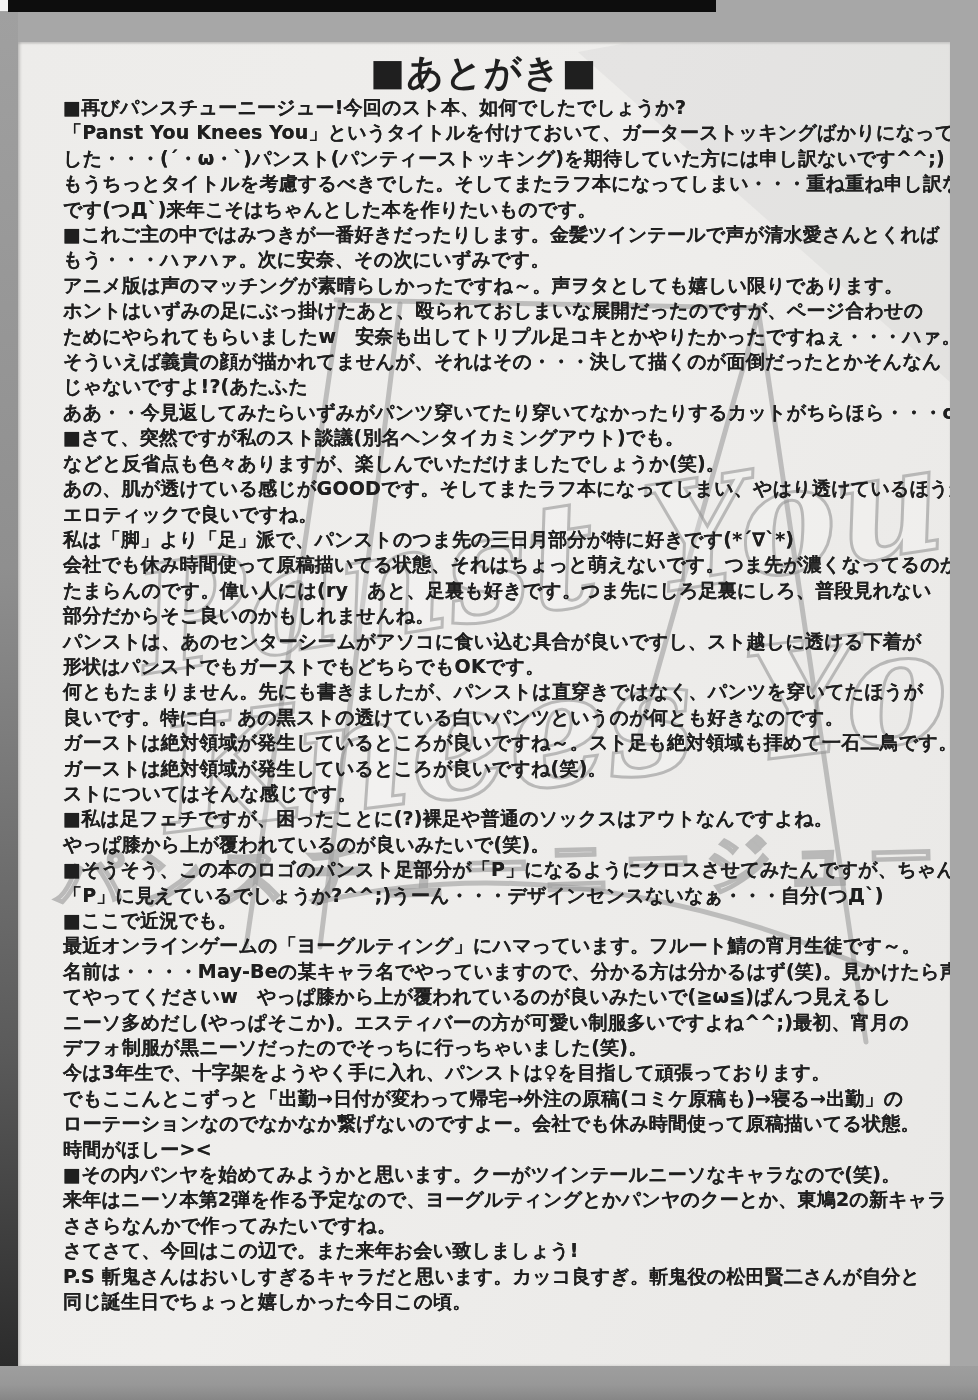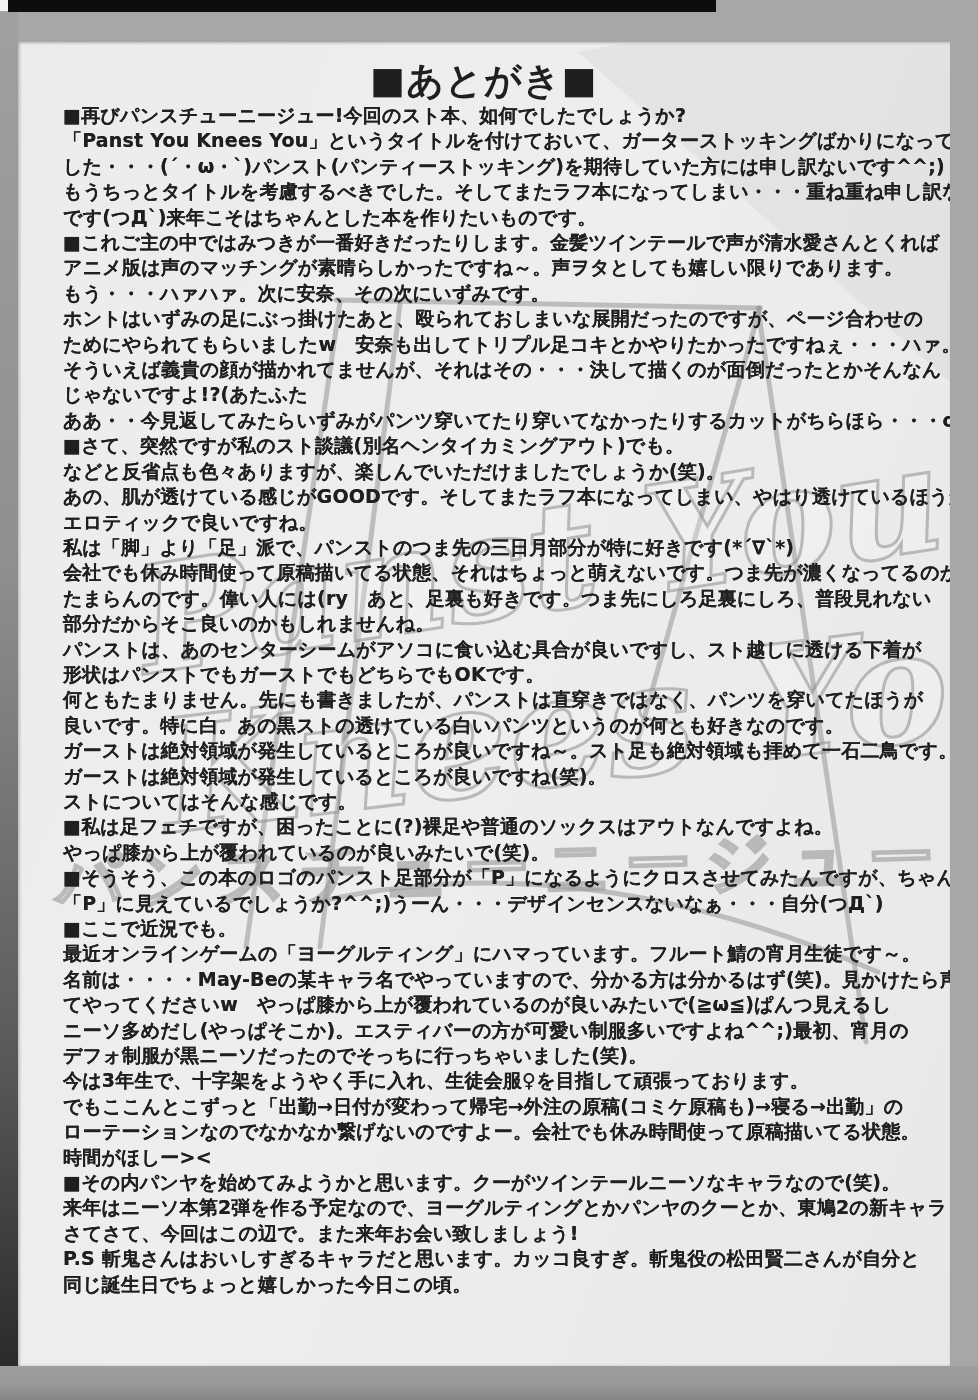--- a/index.html
+++ b/index.html
@@ -32,21 +32,21 @@
   .wm-script1{left:115px;top:430px;font-size:148px;transform:rotate(-9deg);}
   .wm-script2{left:140px;top:590px;font-size:156px;transform:rotate(-7deg);}
   .wm-kana{
     position:absolute;left:38px;top:782px;font-size:66px;font-weight:bold;letter-spacing:14px;
     white-space:nowrap;color:rgba(245,245,245,.15);
     -webkit-text-stroke:2.5px rgba(150,150,150,.6);text-stroke:2.5px rgba(150,150,150,.6);
     transform:rotate(-1.5deg);
   }
   .wm-svg{position:absolute;left:0;top:0;}
   
-  .content{position:relative;z-index:2;color:#1f1f1f;margin-top:8px;}
+  .content{position:relative;z-index:2;color:#1f1f1f;}
   .page-title{
     margin:0;padding-top:11px;text-align:center;
     font-size:37px;font-weight:bold;letter-spacing:1px;line-height:1.1;
   }
   .body-lines{position:absolute;left:45px;top:53px;right:8px;}
   .line{
     height:25.42px;line-height:25.42px;font-size:19px;font-weight:bold;
     white-space:nowrap;letter-spacing:0.2px;
     text-shadow:0 0 0.5px rgba(20,20,20,.8);
   }
@@ -82,22 +82,22 @@
 
   <div class="content">
     <h1 class="page-title">■あとがき■</h1>
     <div class="body-lines">
         <div class="line">■再びパンスチューニージュー!今回のスト本、如何でしたでしょうか?</div>
         <div class="line">「Panst You Knees You」というタイトルを付けておいて、ガーターストッキングばかりになってしまいま</div>
         <div class="line">した・・・(´・ω・`)パンスト(パンティーストッキング)を期待していた方には申し訳ないです^^;)</div>
         <div class="line">もうちっとタイトルを考慮するべきでした。そしてまたラフ本になってしまい・・・重ね重ね申し訳ない</div>
         <div class="line">です(つД`)来年こそはちゃんとした本を作りたいものです。</div>
         <div class="line">■これご主の中ではみつきが一番好きだったりします。金髪ツインテールで声が清水愛さんとくれば</div>
+        <div class="line">もう・・・ハァハァ。次に安奈、その次にいずみです。</div>
         <div class="line">アニメ版は声のマッチングが素晴らしかったですね～。声ヲタとしても嬉しい限りであります。</div>
-        <div class="line">もう・・・ハァハァ。次に安奈、その次にいずみです。</div>
         <div class="line">ホントはいずみの足にぶっ掛けたあと、殴られておしまいな展開だったのですが、ページ合わせの</div>
         <div class="line">ためにやられてもらいましたw　安奈も出してトリプル足コキとかやりたかったですねぇ・・・ハァ。</div>
         <div class="line">そういえば義貴の顔が描かれてませんが、それはその・・・決して描くのが面倒だったとかそんなん</div>
         <div class="line">じゃないですよ!?(あたふた</div>
         <div class="line">ああ・・今見返してみたらいずみがパンツ穿いてたり穿いてなかったりするカットがちらほら・・・orz</div>
         <div class="line">■さて、突然ですが私のスト談議(別名ヘンタイカミングアウト)でも。</div>
         <div class="line">などと反省点も色々ありますが、楽しんでいただけましたでしょうか(笑)。</div>
         <div class="line">あの、肌が透けている感じがGOODです。そしてまたラフ本になってしまい、やはり透けているほうが</div>
         <div class="line">エロティックで良いですね。</div>
         <div class="line">私は「脚」より「足」派で、パンストのつま先の三日月部分が特に好きです(*´∇`*)</div>
@@ -114,25 +114,26 @@
         <div class="line">■私は足フェチですが、困ったことに(?)裸足や普通のソックスはアウトなんですよね。</div>
         <div class="line">やっぱ膝から上が覆われているのが良いみたいで(笑)。</div>
         <div class="line">■そうそう、この本のロゴのパンスト足部分が「P」になるようにクロスさせてみたんですが、ちゃんと</div>
         <div class="line">「P」に見えているでしょうか?^^;)うーん・・・デザインセンスないなぁ・・・自分(つД`)</div>
         <div class="line">■ここで近況でも。</div>
         <div class="line">最近オンラインゲームの「ヨーグルティング」にハマっています。フルート鯖の宵月生徒です～。</div>
         <div class="line">名前は・・・・May-Beの某キャラ名でやっていますので、分かる方は分かるはず(笑)。見かけたら声かけ</div>
         <div class="line">てやってくださいw　やっぱ膝から上が覆われているのが良いみたいで(≧ω≦)ぱんつ見えるし</div>
         <div class="line">ニーソ多めだし(やっぱそこか)。エスティバーの方が可愛い制服多いですよね^^;)最初、宵月の</div>
         <div class="line">デフォ制服が黒ニーソだったのでそっちに行っちゃいました(笑)。</div>
-        <div class="line">今は3年生で、十字架をようやく手に入れ、生徒会服♀を目指して頑張っております。</div>
+        <div class="line">今は3年生で、十字架をようやく手に入れ、パンストは♀を目指して頑張っております。</div>
         <div class="line">でもここんとこずっと「出勤→日付が変わって帰宅→外注の原稿(コミケ原稿も)→寝る→出勤」の</div>
         <div class="line">ローテーションなのでなかなか繋げないのですよー。会社でも休み時間使って原稿描いてる状態。</div>
         <div class="line">時間がほしー&gt;&lt;</div>
         <div class="line">■その内パンヤを始めてみようかと思います。クーがツインテールニーソなキャラなので(笑)。</div>
         <div class="line">来年はニーソ本第2弾を作る予定なので、ヨーグルティングとかパンヤのクーとか、東鳩2の新キャラ</div>
+        <div class="line">ささらなんかで作ってみたいですね。</div>
         <div class="line">さてさて、今回はこの辺で。また来年お会い致しましょう!</div>
         <div class="line">P.S 斬鬼さんはおいしすぎるキャラだと思います。カッコ良すぎ。斬鬼役の松田賢二さんが自分と</div>
         <div class="line">同じ誕生日でちょっと嬉しかった今日この頃。</div>
       </div>
   </div>
 
 </div>
 
 </body></html>

